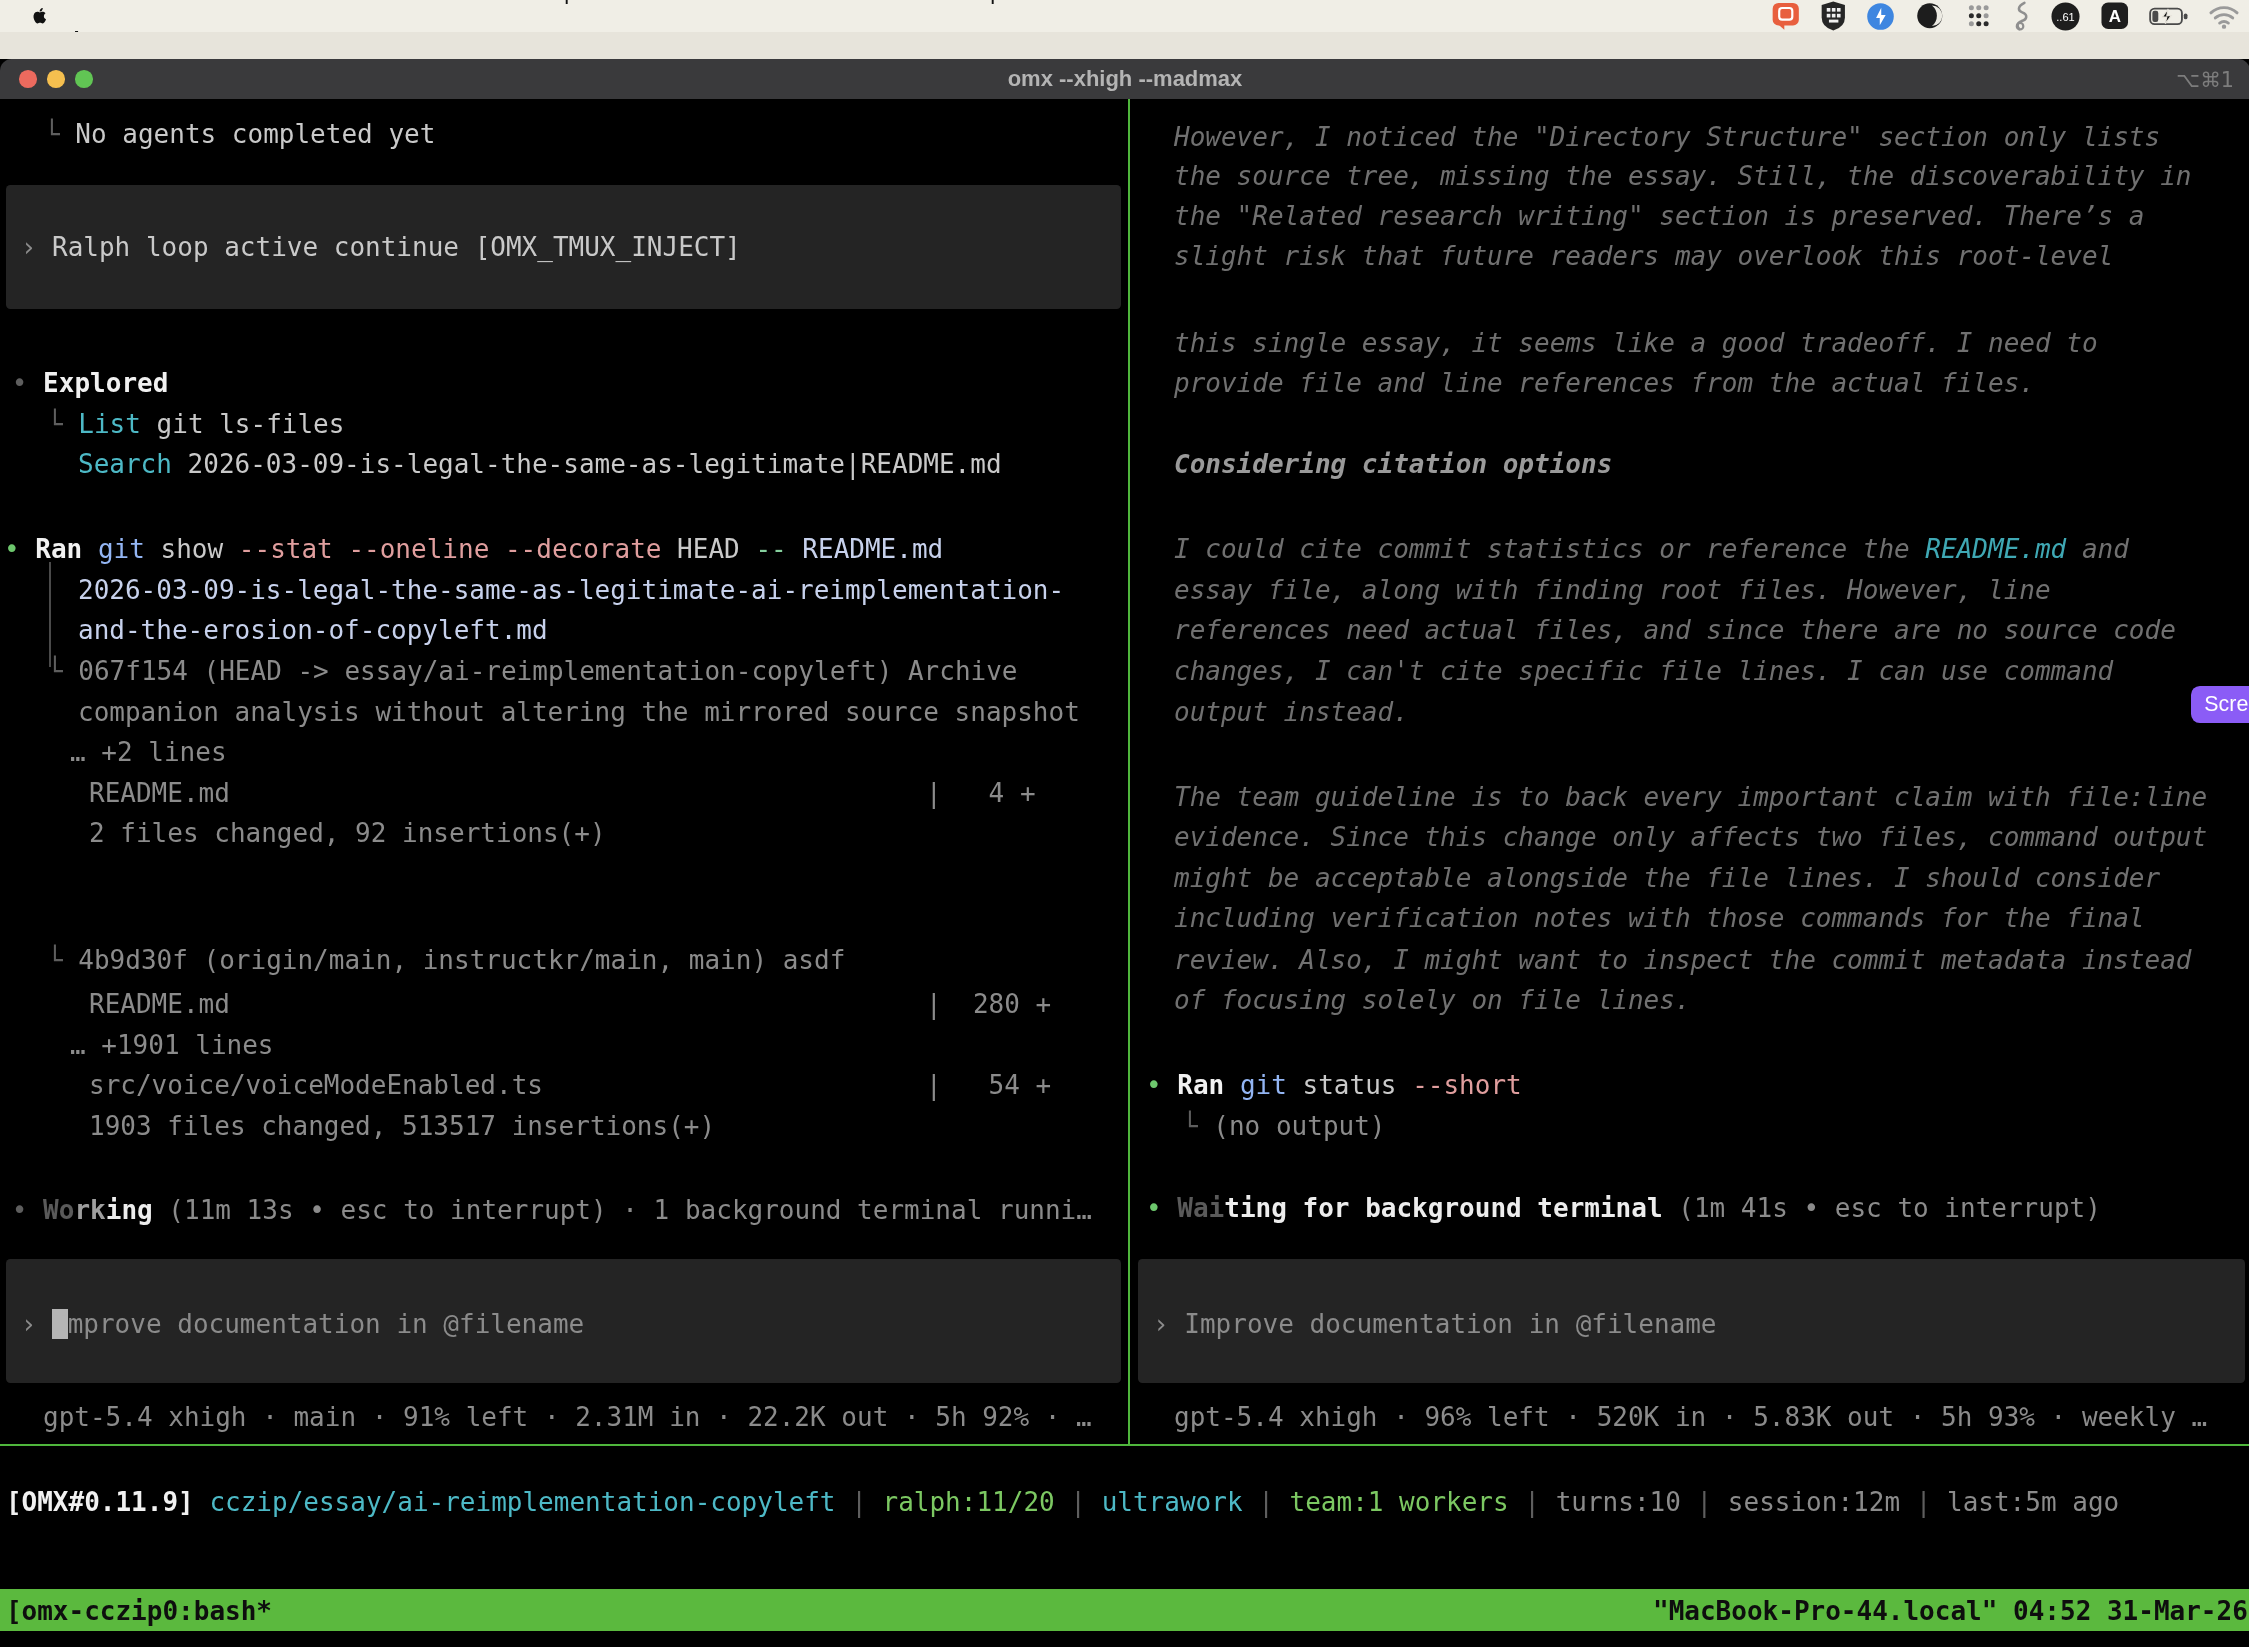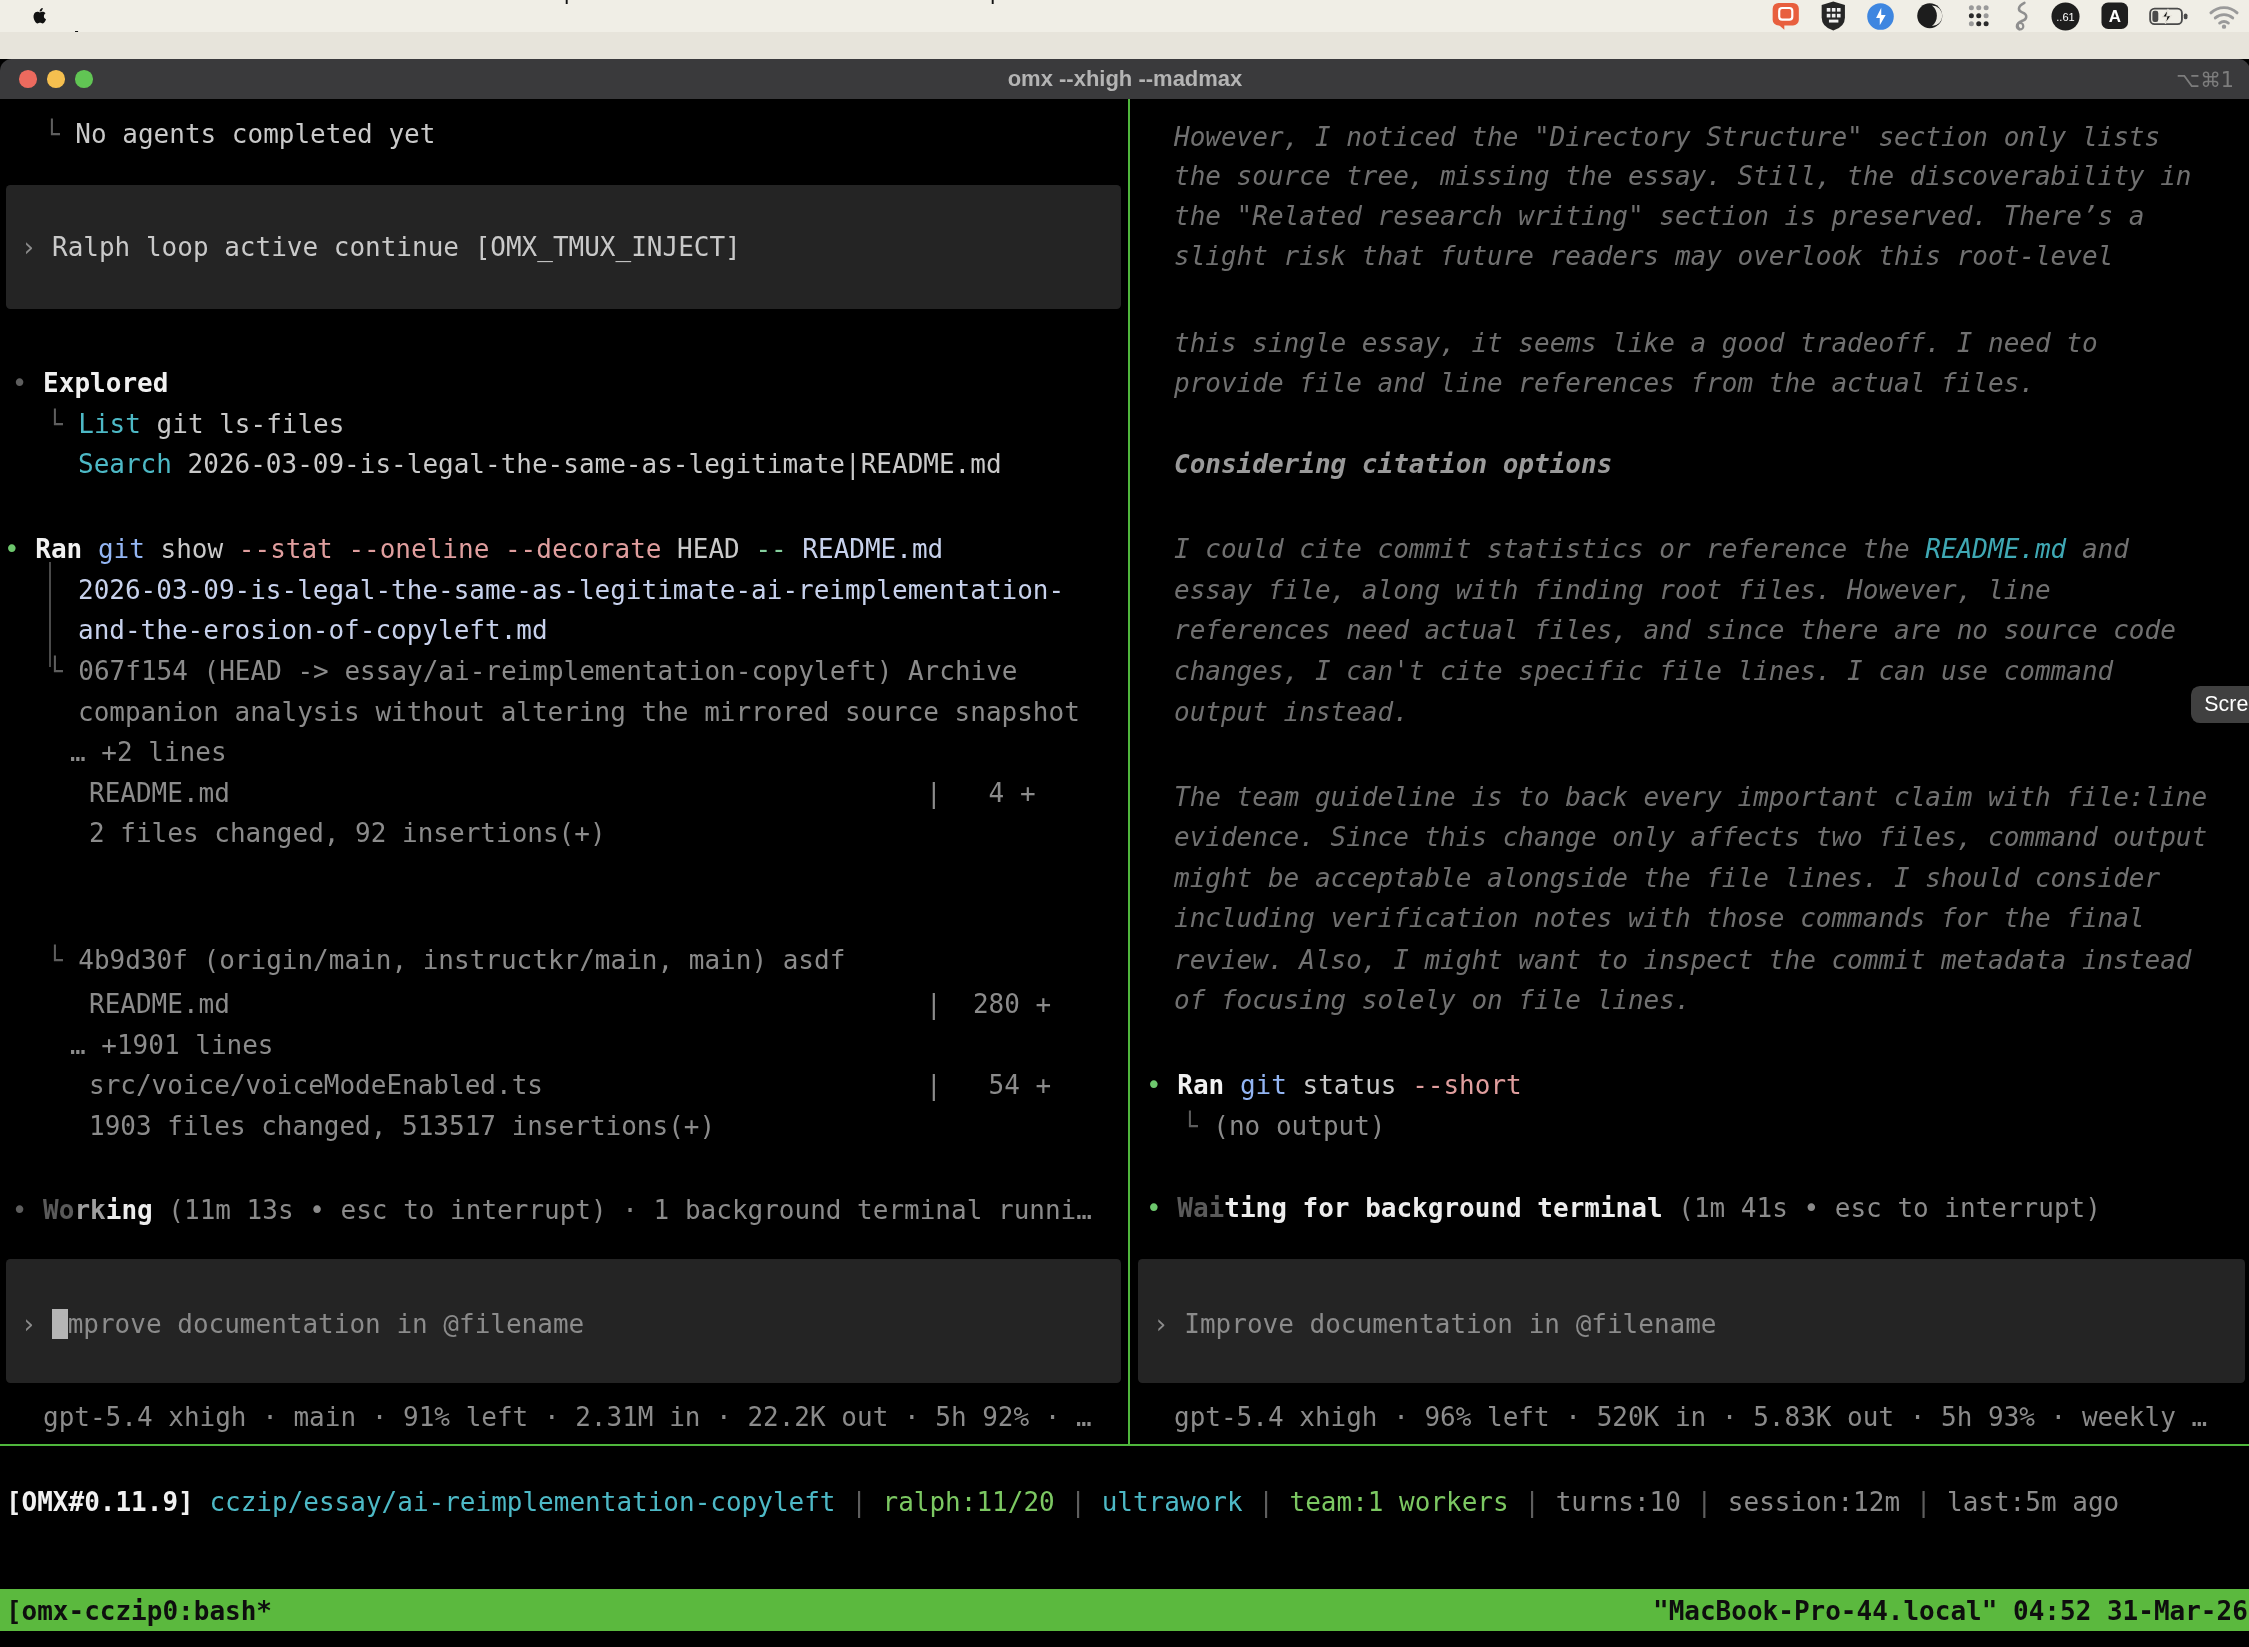--- a/index.html
+++ b/index.html
@@ -40,21 +40,21 @@
   .c-g{color:#8b8b8b;} .c-gd{color:#5e5e5e;}
   .c-cy{color:#4db9c6;} .c-cyl{color:#3fa8b4;font-style:italic;}
   .c-bl{color:#93b5f3;} .c-pk{color:#e09e9e;}
   .c-gn{color:#6dc76d;} .c-gns{color:#86d09e;} .c-lv{color:#c7d1ec;}
   .c-lgn{color:#7cc862;}
   .c-it{color:#707070;font-style:italic;} .c-bit{color:#9a9a9a;font-weight:bold;font-style:italic;}
   .c-sh1{color:#5a5a5a;font-weight:bold;} .c-sh2{color:#9e9e9e;font-weight:bold;}
   .c-sh3{color:#ededed;font-weight:bold;}
   .c-cur{background:#b5b5b5;color:#b5b5b5;}
   .c-tmx{color:#0e0e0e;font-weight:bold;}
-  .scre{position:absolute;left:2191px;top:686px;width:59px;height:37px;background:#404040;
+  .scre{position:absolute;left:2191px;top:686px;width:59px;height:37px;background:#8b5cf6;
         border-radius:8.9px 0 0 8.9px;color:#fff;font-size:21.4px;line-height:37px;
         padding-left:13.3px;box-sizing:border-box;}
 </style>
 </head>
 <body>
 
 <div class="screen">
 
   <div class="menubar">
     <span class="apple">

